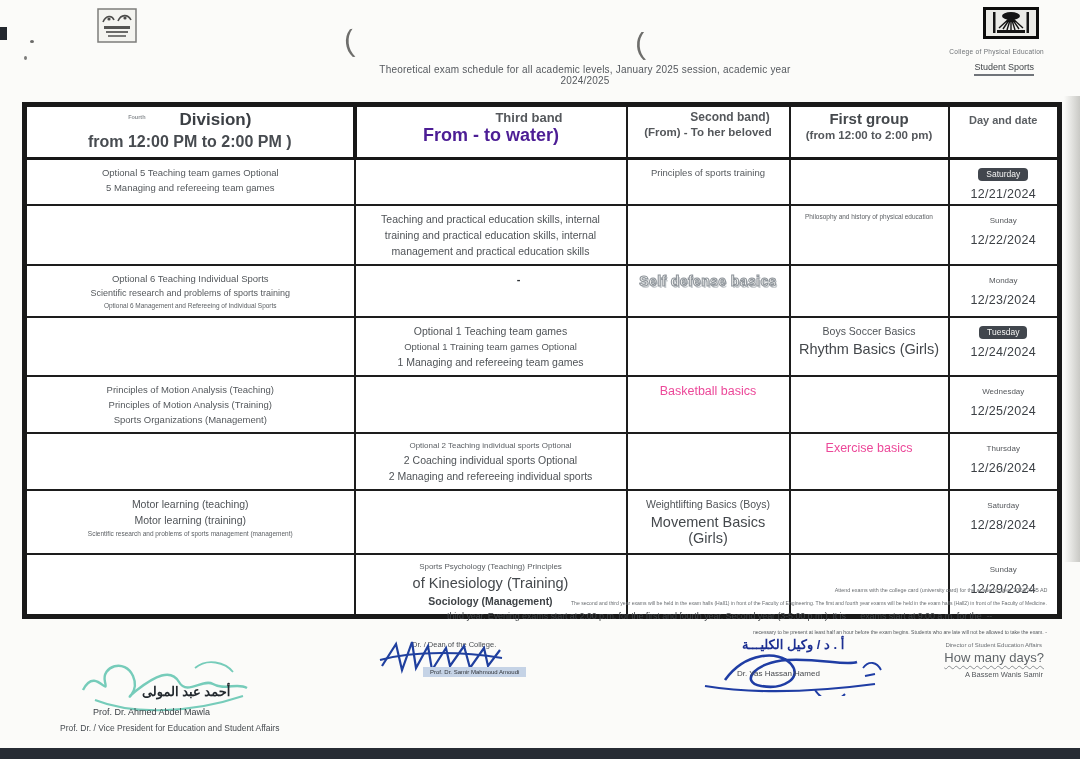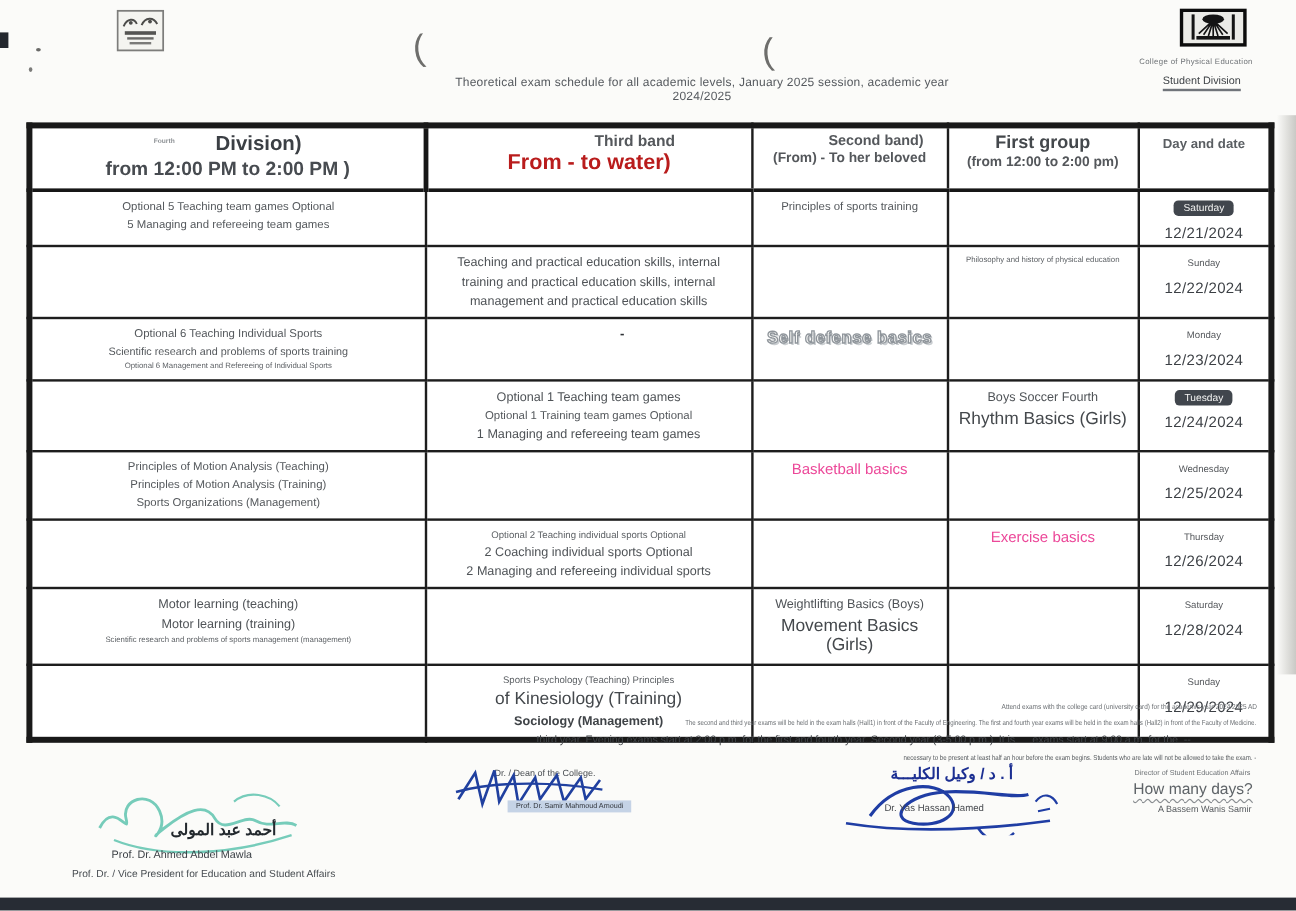--- a/index.html
+++ b/index.html
@@ -30,21 +30,21 @@
   .schedule tbody tr:nth-child(3){height:48px;}
   .schedule tbody tr:nth-child(4){height:55px;}
   .schedule tbody tr:nth-child(5){height:52px;}
   .schedule tbody tr:nth-child(6){height:52px;}
   .schedule tbody tr:nth-child(7){height:50px;}
   .schedule tbody tr:nth-child(8){height:55px;}
   .h-tiny{font-size:5.5px;color:#8d9195;margin-right:34px;vertical-align:6px;}
   .h-big{font-size:17px;color:#3b3f44;}
   .h-sub{font-size:16px;color:#474b50;margin-top:3px;}
   .h-mid{display:block;font-size:13px;color:#55585c;transform:translateX(38px);}
-  .h-huge{display:block;font-size:18px;color:#b91c1c;margin-top:0px;}
+  .h-huge{display:block;font-size:18px;color:#4c1d95;margin-top:0px;}
   .h-mid2{display:block;font-size:12px;color:#54575b;transform:translateX(22px);}
   .h-sub2{display:block;font-size:11.5px;color:#54575b;margin-top:2px;}
   .h-big2{display:block;font-size:15px;color:#44484c;}
   .h-mid3{display:block;font-size:11px;color:#5a5e62;margin-top:4px;}
   .line{margin:4px 0;}
   .c-xs{font-size:6.5px;color:#5d6165;}
   .c-s{font-size:8px;color:#5d6165;}
   .c-s2{font-size:9px;color:#55595d;}
   .c-m{font-size:9.5px;color:#54585c;}
   .c-ml{font-size:10.5px;color:#4f5357;}
@@ -109,21 +109,21 @@
     <svg width="56" height="32" viewBox="0 0 56 32">
       <rect x="1.5" y="1.5" width="53" height="29" fill="#ebebe7" stroke="#0c0c0c" stroke-width="3"></rect>
       <ellipse cx="28" cy="9" rx="9" ry="4" fill="#141414"></ellipse>
       <path d="M28,10 L16,21 M28,10 L20,22 M28,10 L24,23 M28,10 L28,23 M28,10 L32,23 M28,10 L36,22 M28,10 L40,21" stroke="#141414" stroke-width="1.4" fill="none"></path>
       <rect x="14" y="23" width="28" height="3" fill="#141414"></rect>
       <rect x="10" y="5" width="2.5" height="21" fill="#141414"></rect>
       <rect x="43.5" y="5" width="2.5" height="21" fill="#141414"></rect>
     </svg>
   </div>
   <div class="college-label">College of Physical Education</div>
-  <div class="dept-label">Student Division</div>
+  <div class="dept-label">Student Sports</div>
 
   <table class="schedule">
     <colgroup>
       <col style="width:330px">
         <col style="width:272px">
         <col style="width:163px">
         <col style="width:159px">
         <col>
     </colgroup>
     <thead>
@@ -192,21 +192,21 @@
         </tr>
         <tr>
           <td></td>
           <td>
             <div class="line c-ml">Optional 1 Teaching team games</div>
             <div class="line c-m">Optional 1 Training team games Optional</div>
             <div class="line c-ml">1 Managing and refereeing team games</div>
           </td>
           <td></td>
           <td>
-            <div class="line c-ml">Boys Soccer Fourth</div>
+            <div class="line c-ml">Boys Soccer Basics</div>
             <div class="line c-l">Rhythm Basics (Girls)</div>
           </td>
           <td><div class="day badge">Tuesday</div><div class="date">12/24/2024</div></td>
         </tr>
         <tr>
           <td>
             <div class="line c-m">Principles of Motion Analysis (Teaching)</div>
             <div class="line c-m">Principles of Motion Analysis (Training)</div>
             <div class="line c-m">Sports Organizations (Management)</div>
           </td>

